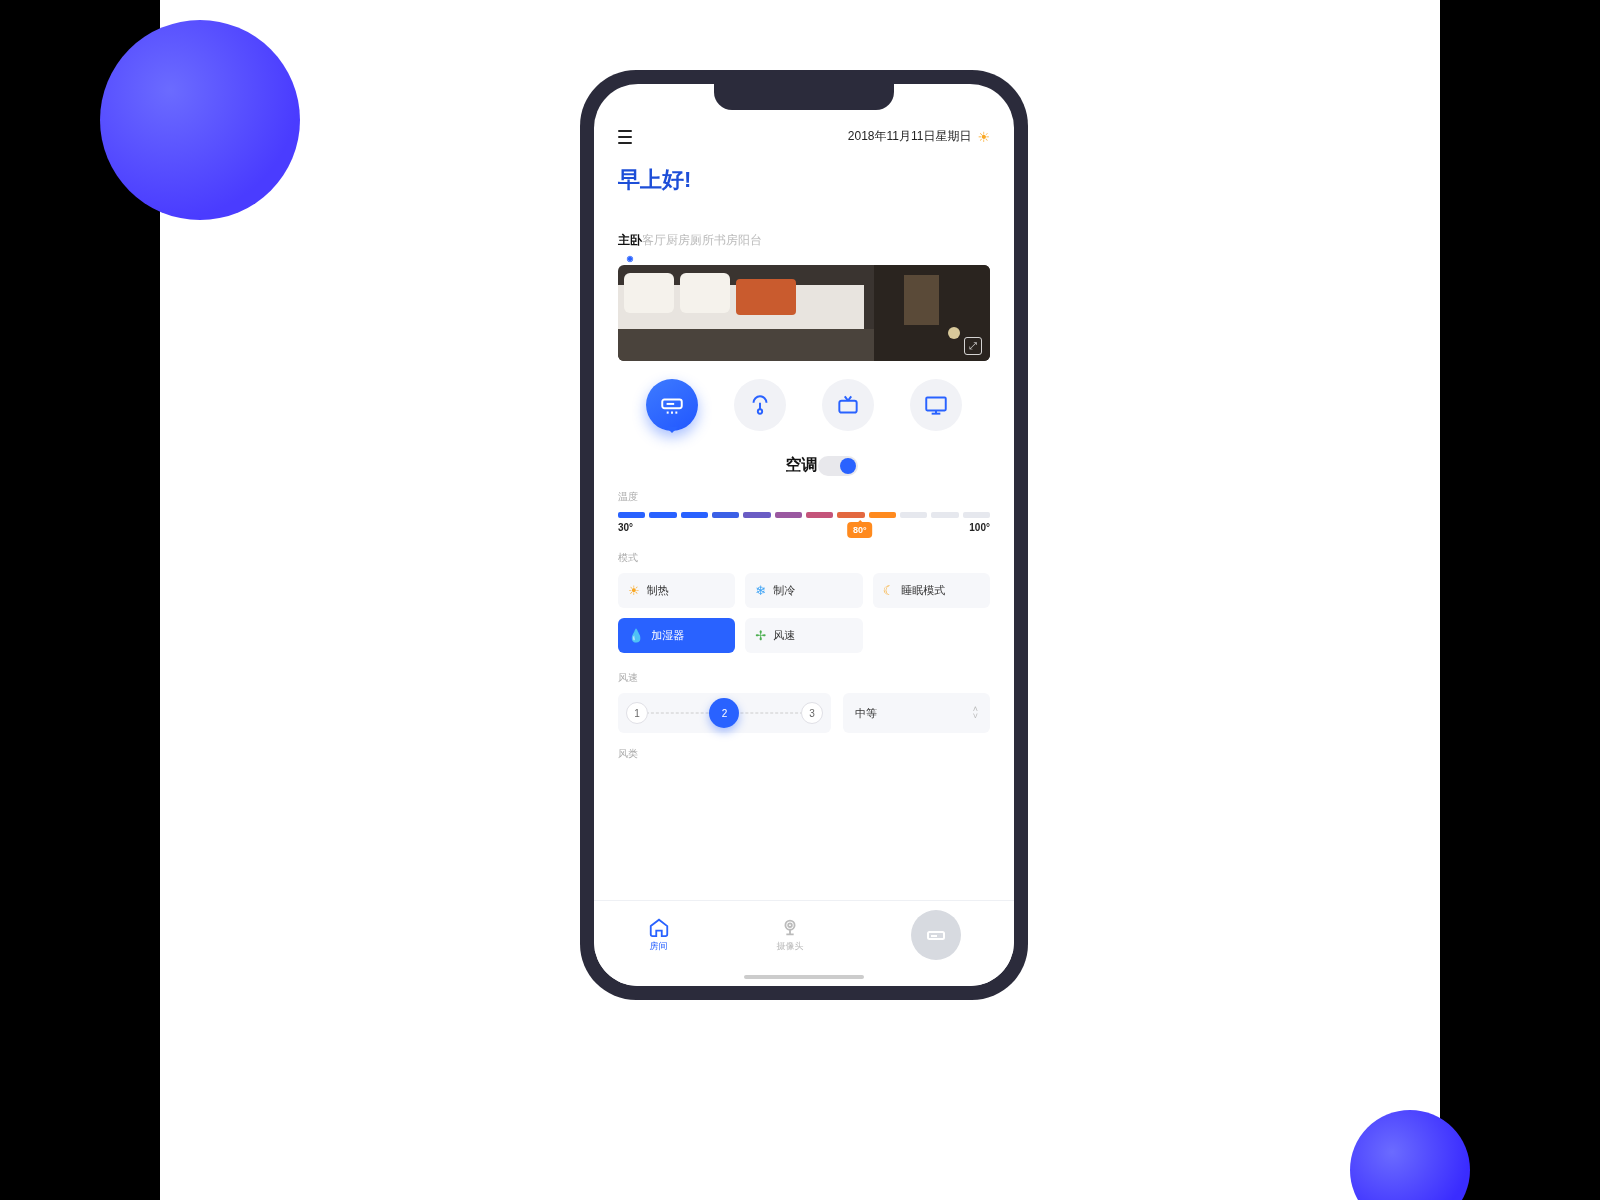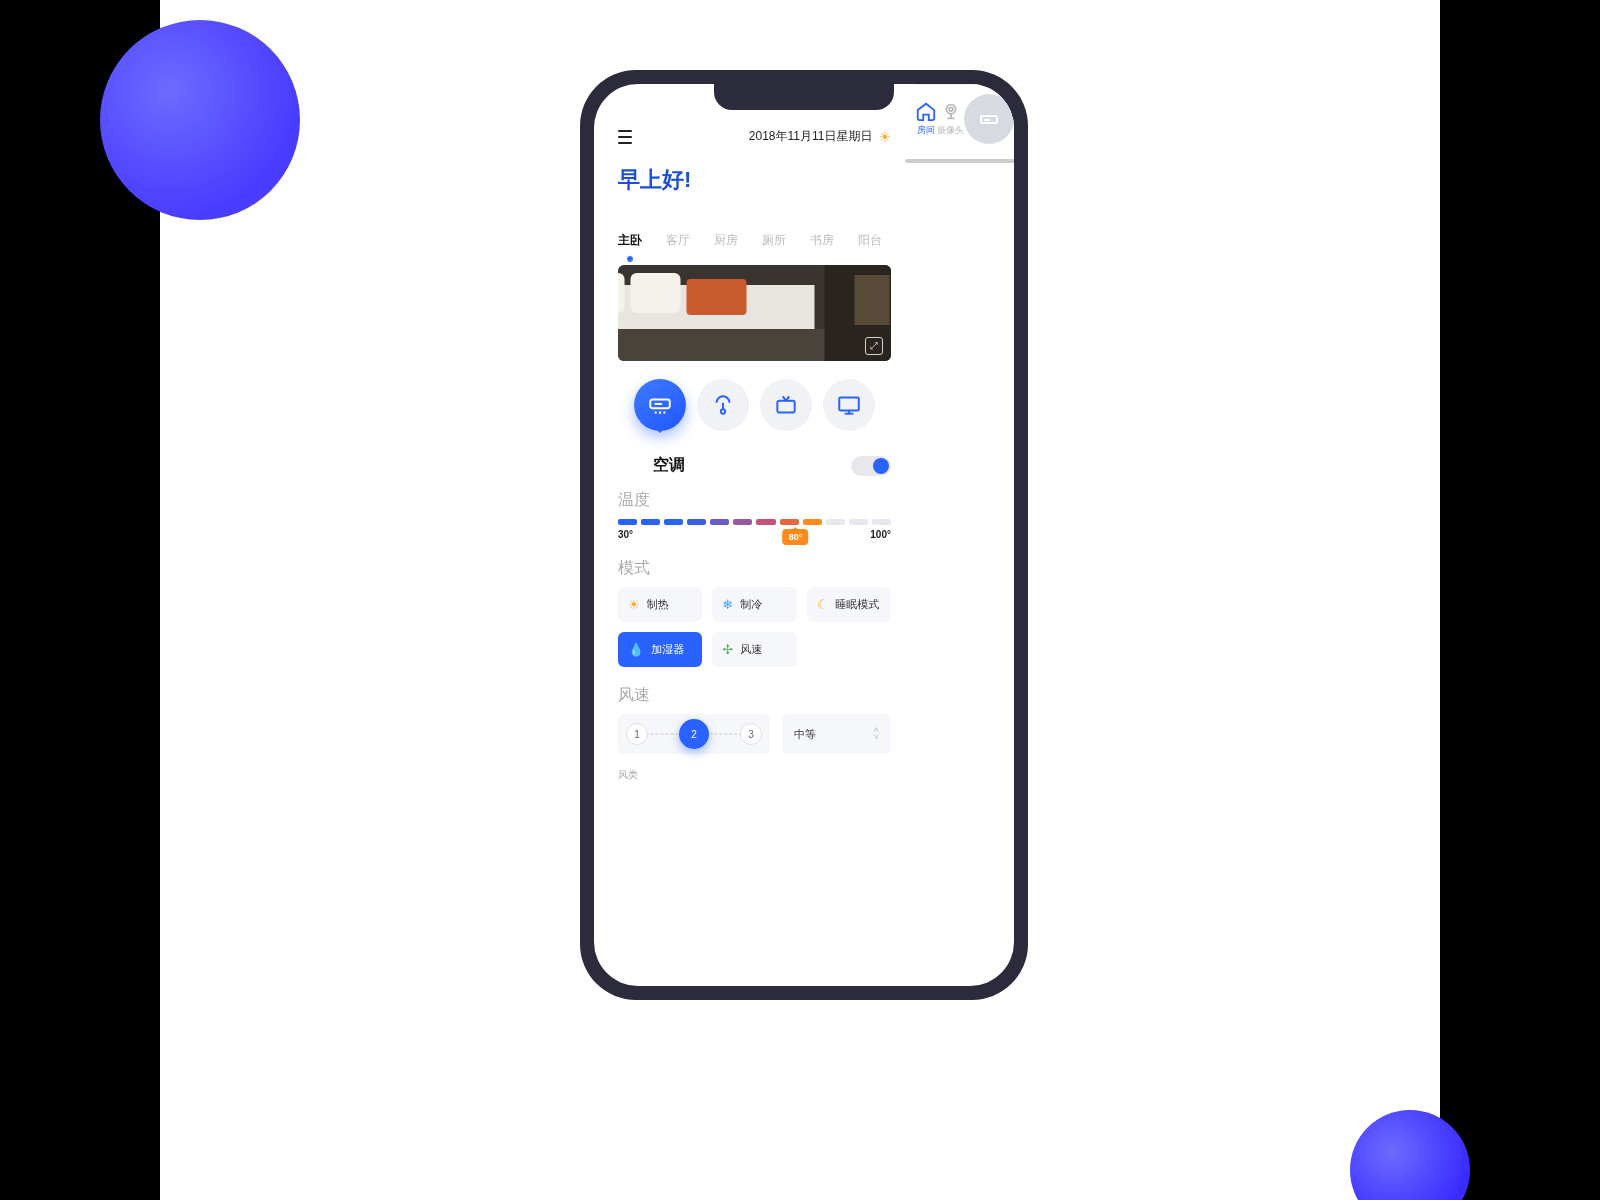--- a/index.html
+++ b/index.html
@@ -30,36 +30,36 @@
   background: #2b2b3b;
   border-radius: 56px;
   padding: 14px;
 }
 .screen {
   width: 100%; height: 100%;
   background: #fff;
   border-radius: 44px;
   overflow: hidden;
   position: relative;
-  display: flex; flex-direction: row;
+  display: flex; flex-direction: column;
 }
 .notch {
   position: absolute; top: 0; left: 50%; transform: translateX(-50%);
   width: 180px; height: 26px; background: #2b2b3b;
   border-bottom-left-radius: 18px; border-bottom-right-radius: 18px;
   z-index: 5;
 }
 .content { flex: 1; overflow: hidden; padding: 44px 24px 0; }
 .topbar { display: flex; align-items: center; justify-content: space-between; margin-bottom: 20px; }
 .menu-icon { display: flex; flex-direction: column; gap: 4px; cursor: pointer; }
 .menu-icon span { width: 14px; height: 2px; background: #222; border-radius: 1px; display: block; }
 .date-wrap { display: flex; align-items: center; gap: 6px; font-size: 12px; color: #222; font-weight: 500; }
 .sun-icon { color: #f9a825; font-size: 14px; }
 .greeting { font-size: 22px; font-weight: 700; color: #1d4ed8; margin-bottom: 22px; }
-.room-tabs { display: flex; gap: 24px; margin-bottom: 2px; margin-top: 37px; }
+.room-tabs { display: flex; margin-bottom: 2px; margin-top: 37px; }
 .room-tab { font-size: 12px; color: #bbb; font-weight: 500; cursor: pointer; position: relative; padding-bottom: 14px; }
 .room-tab.active { color: #111; font-weight: 600; }
 .room-tab.active::after {
   content: "◉"; position: absolute; bottom: 0; left: 50%; transform: translateX(-50%);
   color: #2962ff; font-size: 8px;
 }
 .room-photo {
   width: 100%; height: 96px; border-radius: 6px; overflow: hidden; margin-bottom: 18px;
   position: relative;
 }
@@ -80,30 +80,30 @@
   background: linear-gradient(145deg, #3e7bff, #2156ff);
   box-shadow: 0 6px 14px rgba(41,98,255,.4);
 }
 .device-btn.active::after {
   content: ""; position: absolute; bottom: -8px; left: 50%; transform: translateX(-50%);
   border: 6px solid transparent; border-top-color: #2962ff;
 }
 .device-btn svg { width: 26px; height: 26px; }
 .device-btn .ico { stroke: #2962ff; fill: none; stroke-width: 1.8; }
 .device-btn.active .ico { stroke: #fff; }
-.section-head { display: flex; justify-content: space-between; align-items: center; margin-bottom: 14px; margin-left: 35px; }
+.section-head { display: flex; justify-content: center; align-items: center; margin-bottom: 14px; margin-left: 35px; }
 .section-title { font-size: 16px; font-weight: 600; color: #111; }
 .toggle {
   width: 40px; height: 20px; background: #e8e8ec; border-radius: 10px; position: relative; cursor: pointer;
 }
 .toggle .knob {
   position: absolute; right: 2px; top: 2px; width: 16px; height: 16px;
   background: #2962ff; border-radius: 50%;
 }
-.sub-label { font-size: 16px; color: #aaa; margin-bottom: 8px; }
+.sub-label { font-size: 10px; color: #aaa; margin-bottom: 8px; }
 .temp-bar { display: flex; gap: 4px; margin-bottom: 4px; }
 .temp-seg { flex: 1; height: 6px; border-radius: 2px; }
 .temp-labels { display: flex; justify-content: space-between; position: relative; margin-bottom: 18px; }
 .temp-lo, .temp-hi { font-size: 10px; color: #222; font-weight: 600; }
 .temp-badge {
   position: absolute; left: 65%; transform: translateX(-50%);
   background: #ff8a1e; color: #fff; font-size: 9px; font-weight: 600;
   padding: 3px 6px; border-radius: 4px;
 }
 .temp-badge::before {

